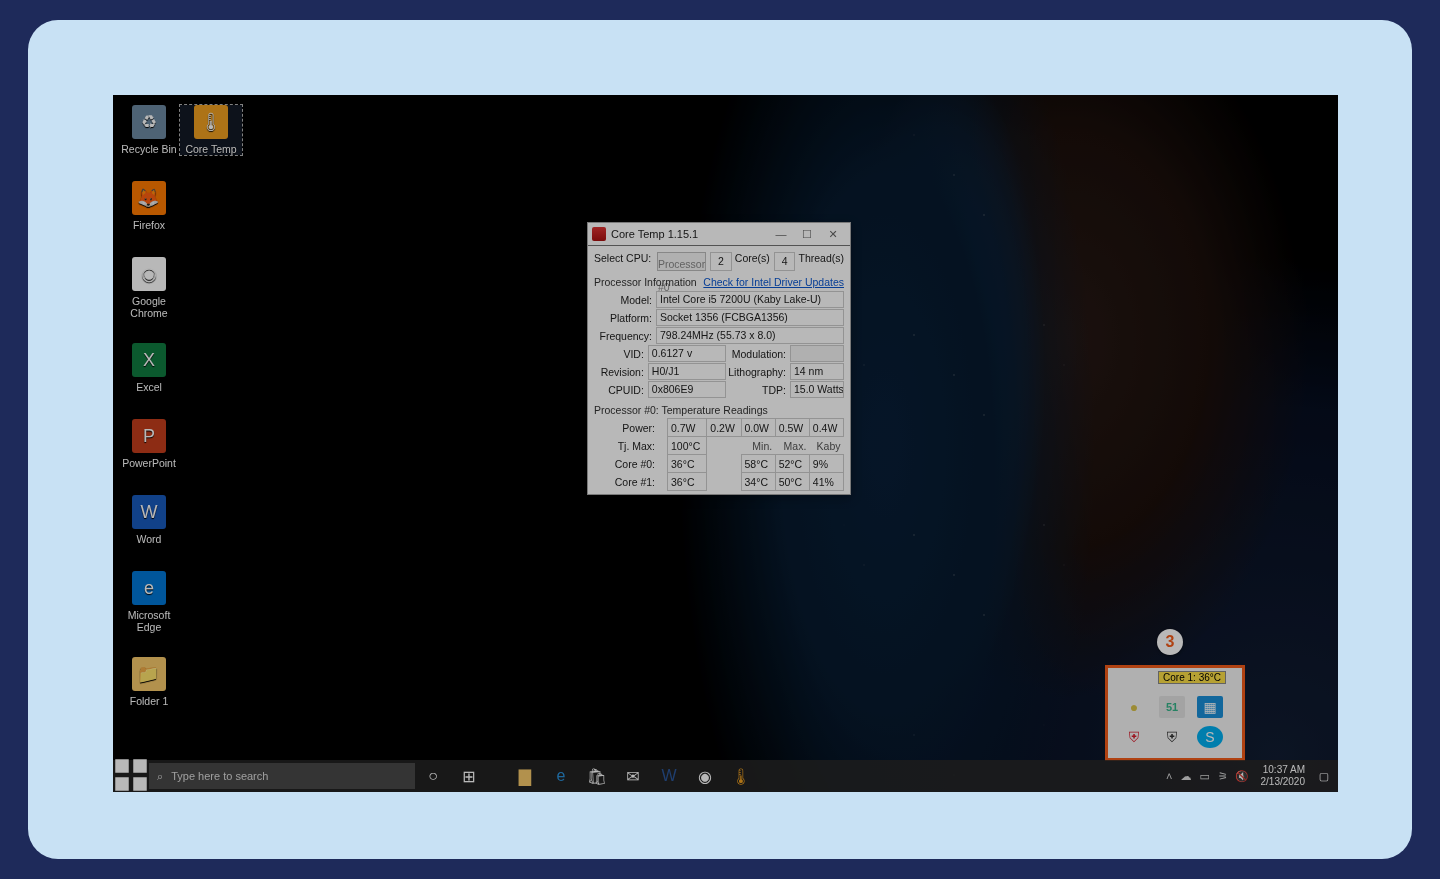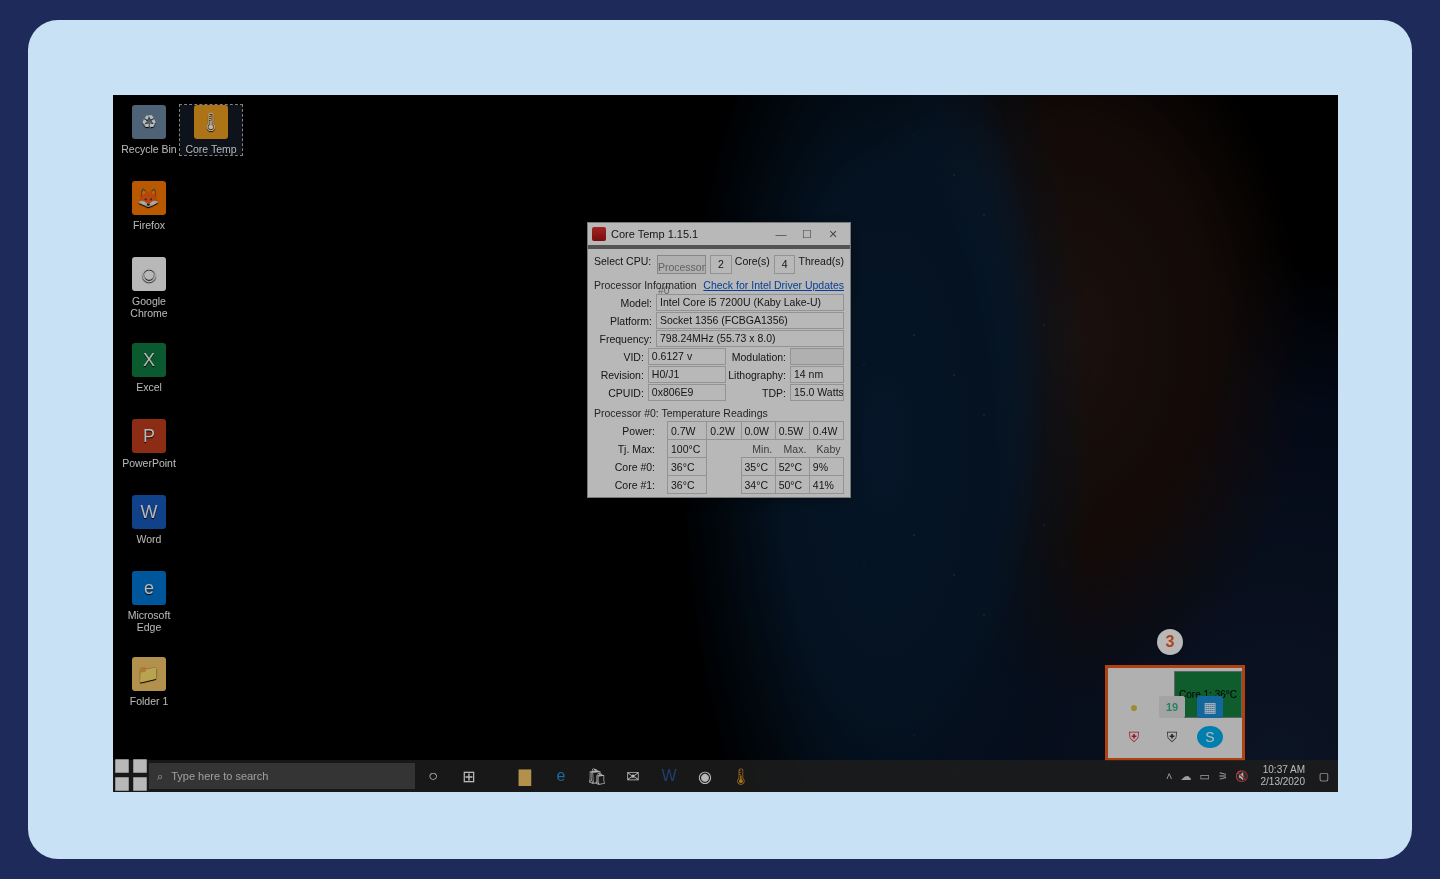--- a/index.html
+++ b/index.html
@@ -17,21 +17,21 @@
     background-image:radial-gradient(1px 1px at 20px 30px,#fff,transparent),radial-gradient(1px 1px at 40px 70px,#fff,transparent),radial-gradient(1px 1px at 90px 40px,#fff,transparent),radial-gradient(1px 1px at 130px 80px,#fff,transparent),radial-gradient(1px 1px at 160px 120px,#fff,transparent);
     background-size:200px 200px;opacity:.55;mask-image:radial-gradient(ellipse 180px 600px at 40% 50%,#000 0%,#000 40%,transparent 70%);-webkit-mask-image:radial-gradient(ellipse 180px 600px at 40% 50%,#000 0%,#000 40%,transparent 70%);}
   
   .dim{position:absolute;inset:0;background:rgba(0,0,0,.35);}
   
   .dicon{position:absolute;width:62px;text-align:center;color:#fff;font-size:10.5px;text-shadow:0 1px 1px #000;cursor:default}
   .dicon .ibox{width:34px;height:34px;margin:0 auto 4px;display:flex;align-items:center;justify-content:center;border-radius:3px;font-size:18px;color:#fff}
   .dicon.sel{outline:1px dashed rgba(255,255,255,.7);background:rgba(120,170,255,.15);}
   
   .win{position:absolute;left:474px;top:127px;width:262px;background:#fff;border:1px solid #a8a8a8;font-size:11px;color:#222;box-shadow:0 3px 10px rgba(0,0,0,.3)}
-  .tbar{height:22px;display:flex;align-items:center;padding:0 4px;background:#fff;border-bottom:4px solid #737373}
+  .tbar{height:22px;display:flex;align-items:center;padding:0 4px;background:#fff;border-bottom:1px solid #737373}
   .tbar .tico{width:14px;height:14px;background:linear-gradient(#d33,#a11);border-radius:2px;margin-right:5px}
   .tbar .ttl{flex:1;font-size:11px}
   .tbar .ctl{width:26px;text-align:center;color:#666}
   .menu{height:18px;display:flex;gap:10px;padding:1px 6px;border-bottom:1px solid #e3e3e3;color:#333}
   .menu span{cursor:default}
   .sec{padding:3px 6px}
   .row{display:flex;align-items:center;min-height:15px;margin:1px 0}
   .lbl{width:58px;text-align:right;margin-right:4px;color:#222;font-size:10.5px}
   .val{flex:1;border:1px solid #ccc;background:#fff;padding:0 3px;font-size:10.5px;height:15px;line-height:15px;white-space:nowrap;overflow:hidden}
   .val.dis{background:#f4f4f4;color:#999}
@@ -51,21 +51,21 @@
   .search{width:250px;height:26px;background:rgba(255,255,255,.18);display:flex;align-items:center;padding:0 8px;color:#ddd}
   .search .sico{margin-right:8px}
   .tbi{width:36px;height:32px;display:flex;align-items:center;justify-content:center;font-size:16px}
   .spacer{flex:1}
   .tray{display:flex;align-items:center;gap:8px;padding:0 6px;color:#ddd;font-size:11px}
   .clock{text-align:right;line-height:12px;font-size:10px;padding:0 5px}
   .notif{width:28px;text-align:center}
   
   .step-badge{position:absolute;width:26px;height:26px;border-radius:50%;background:#fff;color:#f45c1a;font-weight:bold;font-size:16px;display:flex;align-items:center;justify-content:center;left:1044px;top:534px;box-shadow:0 1px 3px rgba(0,0,0,.4)}
   .tray-pop{position:absolute;left:992px;top:570px;width:134px;height:90px;background:#f4f4f4;border:3px solid #f45c1a}
-  .tooltip{position:absolute;right:0;top:3px;background:#15803d;border:1px solid #888;padding:17px 4px;font-size:10px;white-space:nowrap}
+  .tooltip{position:absolute;right:16px;top:3px;background:#fde047;border:1px solid #888;padding:0 4px;font-size:10px;white-space:nowrap}
   .trayicons{position:absolute;left:8px;top:25px;display:grid;grid-template-columns:repeat(3,36px);grid-template-rows:28px 28px;gap:2px;align-items:center;justify-items:center;font-size:14px}
   .trayicons div{width:26px;height:22px;display:flex;align-items:center;justify-content:center;border-radius:2px}
   .hili{background:#e2e2e2;}
   .overlay-final{position:absolute;inset:0;background:rgba(0,0,0,.28);pointer-events:none}
 </style>
 </head>
 <body>
 
 <div class="outer">
  <div class="card">
@@ -179,21 +179,21 @@
             <td>100°C</td>
             <td class="hcell"></td>
             <td class="hcell">Min.</td>
             <td class="hcell">Max.</td>
             <td class="hcell">Kaby</td>
           </tr>
           <tr>
             <td class="rlbl">Core #0:</td>
             <td>36°C</td>
             <td class="hcell"></td>
-            <td>35°C</td>
+            <td>58°C</td>
             <td>52°C</td>
             <td>9%</td>
           </tr>
           <tr>
             <td class="rlbl">Core #1:</td>
             <td>36°C</td>
             <td class="hcell"></td>
             <td>34°C</td>
             <td>50°C</td>
             <td>41%</td>
@@ -201,21 +201,21 @@
         </tbody>
             </table>
       </div>
     </div>
 
     <div class="step-badge">3</div>
     <div class="tray-pop">
       <div class="tooltip">Core 1: 36°C</div>
       <div class="trayicons">
         <div style="color:#d9c24a">●</div>
-        <div class="hili" style="color:#35b58a;font-size:11px;font-weight:bold">19</div>
+        <div class="hili" style="color:#35b58a;font-size:11px;font-weight:bold">51</div>
         <div style="background:#1a8fd8;color:#fff">▦</div>
         <div style="color:#d91e2e">⛨</div>
         <div style="color:#333">⛨</div>
         <div style="background:#00aff0;color:#fff;border-radius:50%">S</div>
       </div>
     </div>
 
     <div class="taskbar">
       <div class="start">
         <svg viewBox="0 0 16 16">

